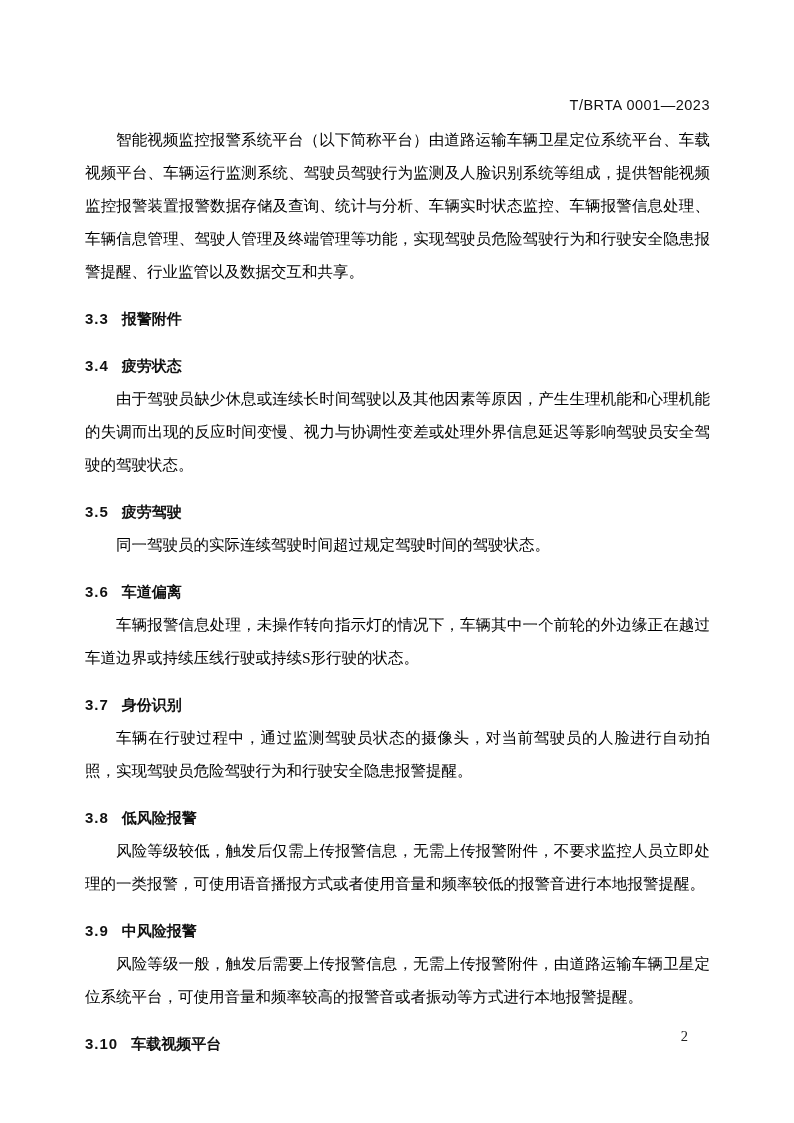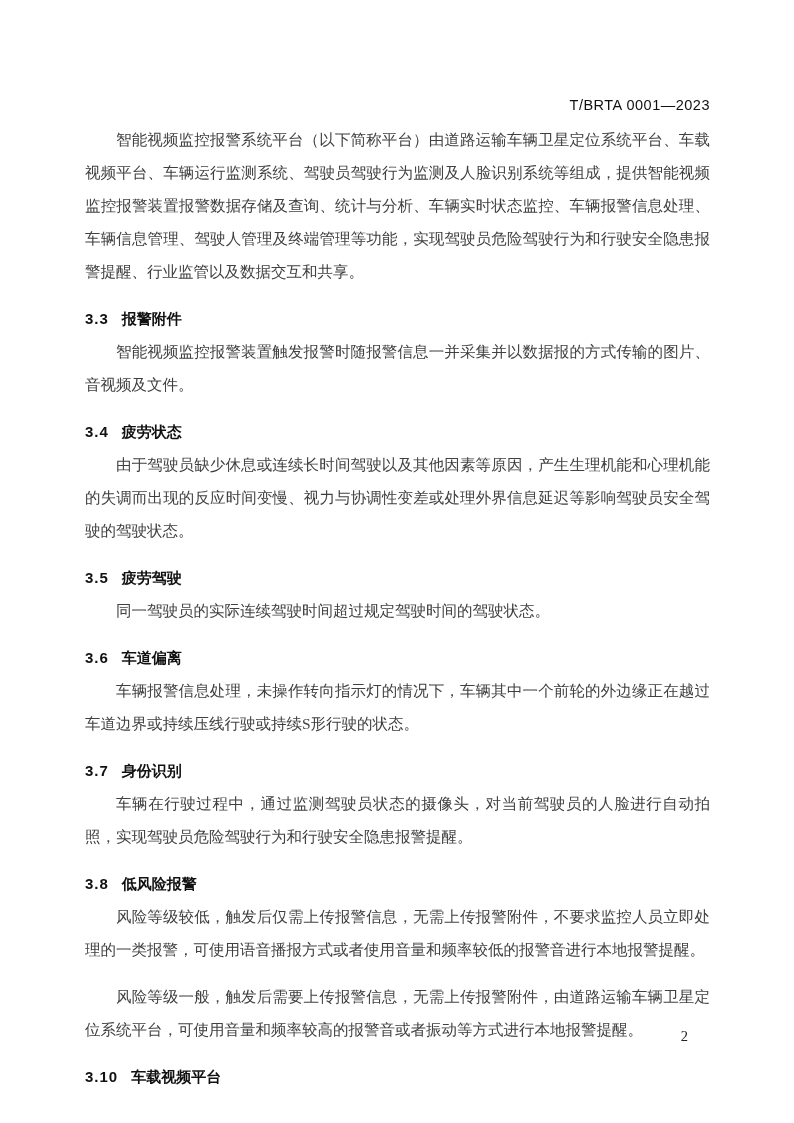--- a/index.html
+++ b/index.html
@@ -30,21 +30,21 @@
   .content {
     margin-top: 10px;
   }
   .body-para {
     margin: 0;
     font-size: 15.5px;
     line-height: 33px;
     text-align: justify;
     text-justify: inter-ideograph;
     text-indent: 2em;
-    color: #404040;
+    color: #000000;
     word-break: break-all;
   }
   .sec {
     margin-top: 14px;
   }
   .sec-heading {
     margin: 0;
     font-family: "Liberation Sans", "DejaVu Sans", sans-serif;
     font-weight: bold;
     font-size: 15px;
@@ -71,21 +71,20 @@
 <div class="page">
 
   <div class="doc-header">T/BRTA 0001—2023</div>
 
   <div class="content">
 
     <p class="body-para">智能视频监控报警系统平台（以下简称平台）由道路运输车辆卫星定位系统平台、车载视频平台、车辆运行监测系统、驾驶员驾驶行为监测及人脸识别系统等组成，提供智能视频监控报警装置报警数据存储及查询、统计与分析、车辆实时状态监控、车辆报警信息处理、车辆信息管理、驾驶人管理及终端管理等功能，实现驾驶员危险驾驶行为和行驶安全隐患报警提醒、行业监管以及数据交互和共享。</p>
 
     <section class="sec">
       <h3 class="sec-heading"><span class="sec-num">3.3</span><span class="sec-title">报警附件</span></h3>
-      <p class="body-para">智能视频监控报警装置触发报警时随报警信息一并采集并以数据报的方式传输的图片、音视频及文件。</p>
     </section>
 
     <section class="sec">
       <h3 class="sec-heading"><span class="sec-num">3.4</span><span class="sec-title">疲劳状态</span></h3>
       <p class="body-para">由于驾驶员缺少休息或连续长时间驾驶以及其他因素等原因，产生生理机能和心理机能的失调而出现的反应时间变慢、视力与协调性变差或处理外界信息延迟等影响驾驶员安全驾驶的驾驶状态。</p>
     </section>
 
     <section class="sec">
       <h3 class="sec-heading"><span class="sec-num">3.5</span><span class="sec-title">疲劳驾驶</span></h3>
       <p class="body-para">同一驾驶员的实际连续驾驶时间超过规定驾驶时间的驾驶状态。</p>
@@ -100,20 +99,21 @@
       <h3 class="sec-heading"><span class="sec-num">3.7</span><span class="sec-title">身份识别</span></h3>
       <p class="body-para">车辆在行驶过程中，通过监测驾驶员状态的摄像头，对当前驾驶员的人脸进行自动拍照，实现驾驶员危险驾驶行为和行驶安全隐患报警提醒。</p>
     </section>
 
     <section class="sec">
       <h3 class="sec-heading"><span class="sec-num">3.8</span><span class="sec-title">低风险报警</span></h3>
       <p class="body-para">风险等级较低，触发后仅需上传报警信息，无需上传报警附件，不要求监控人员立即处理的一类报警，可使用语音播报方式或者使用音量和频率较低的报警音进行本地报警提醒。</p>
     </section>
 
     <section class="sec">
+      <h3 class="sec-heading"><span class="sec-num">3.9</span><span class="sec-title">中风险报警</span></h3>
       <p class="body-para">风险等级一般，触发后需要上传报警信息，无需上传报警附件，由道路运输车辆卫星定位系统平台，可使用音量和频率较高的报警音或者振动等方式进行本地报警提醒。</p>
     </section>
 
     <section class="sec">
       <h3 class="sec-heading"><span class="sec-num">3.10</span><span class="sec-title">车载视频平台</span></h3>
     </section>
 
   </div>
 
   <div class="page-number">2</div>

